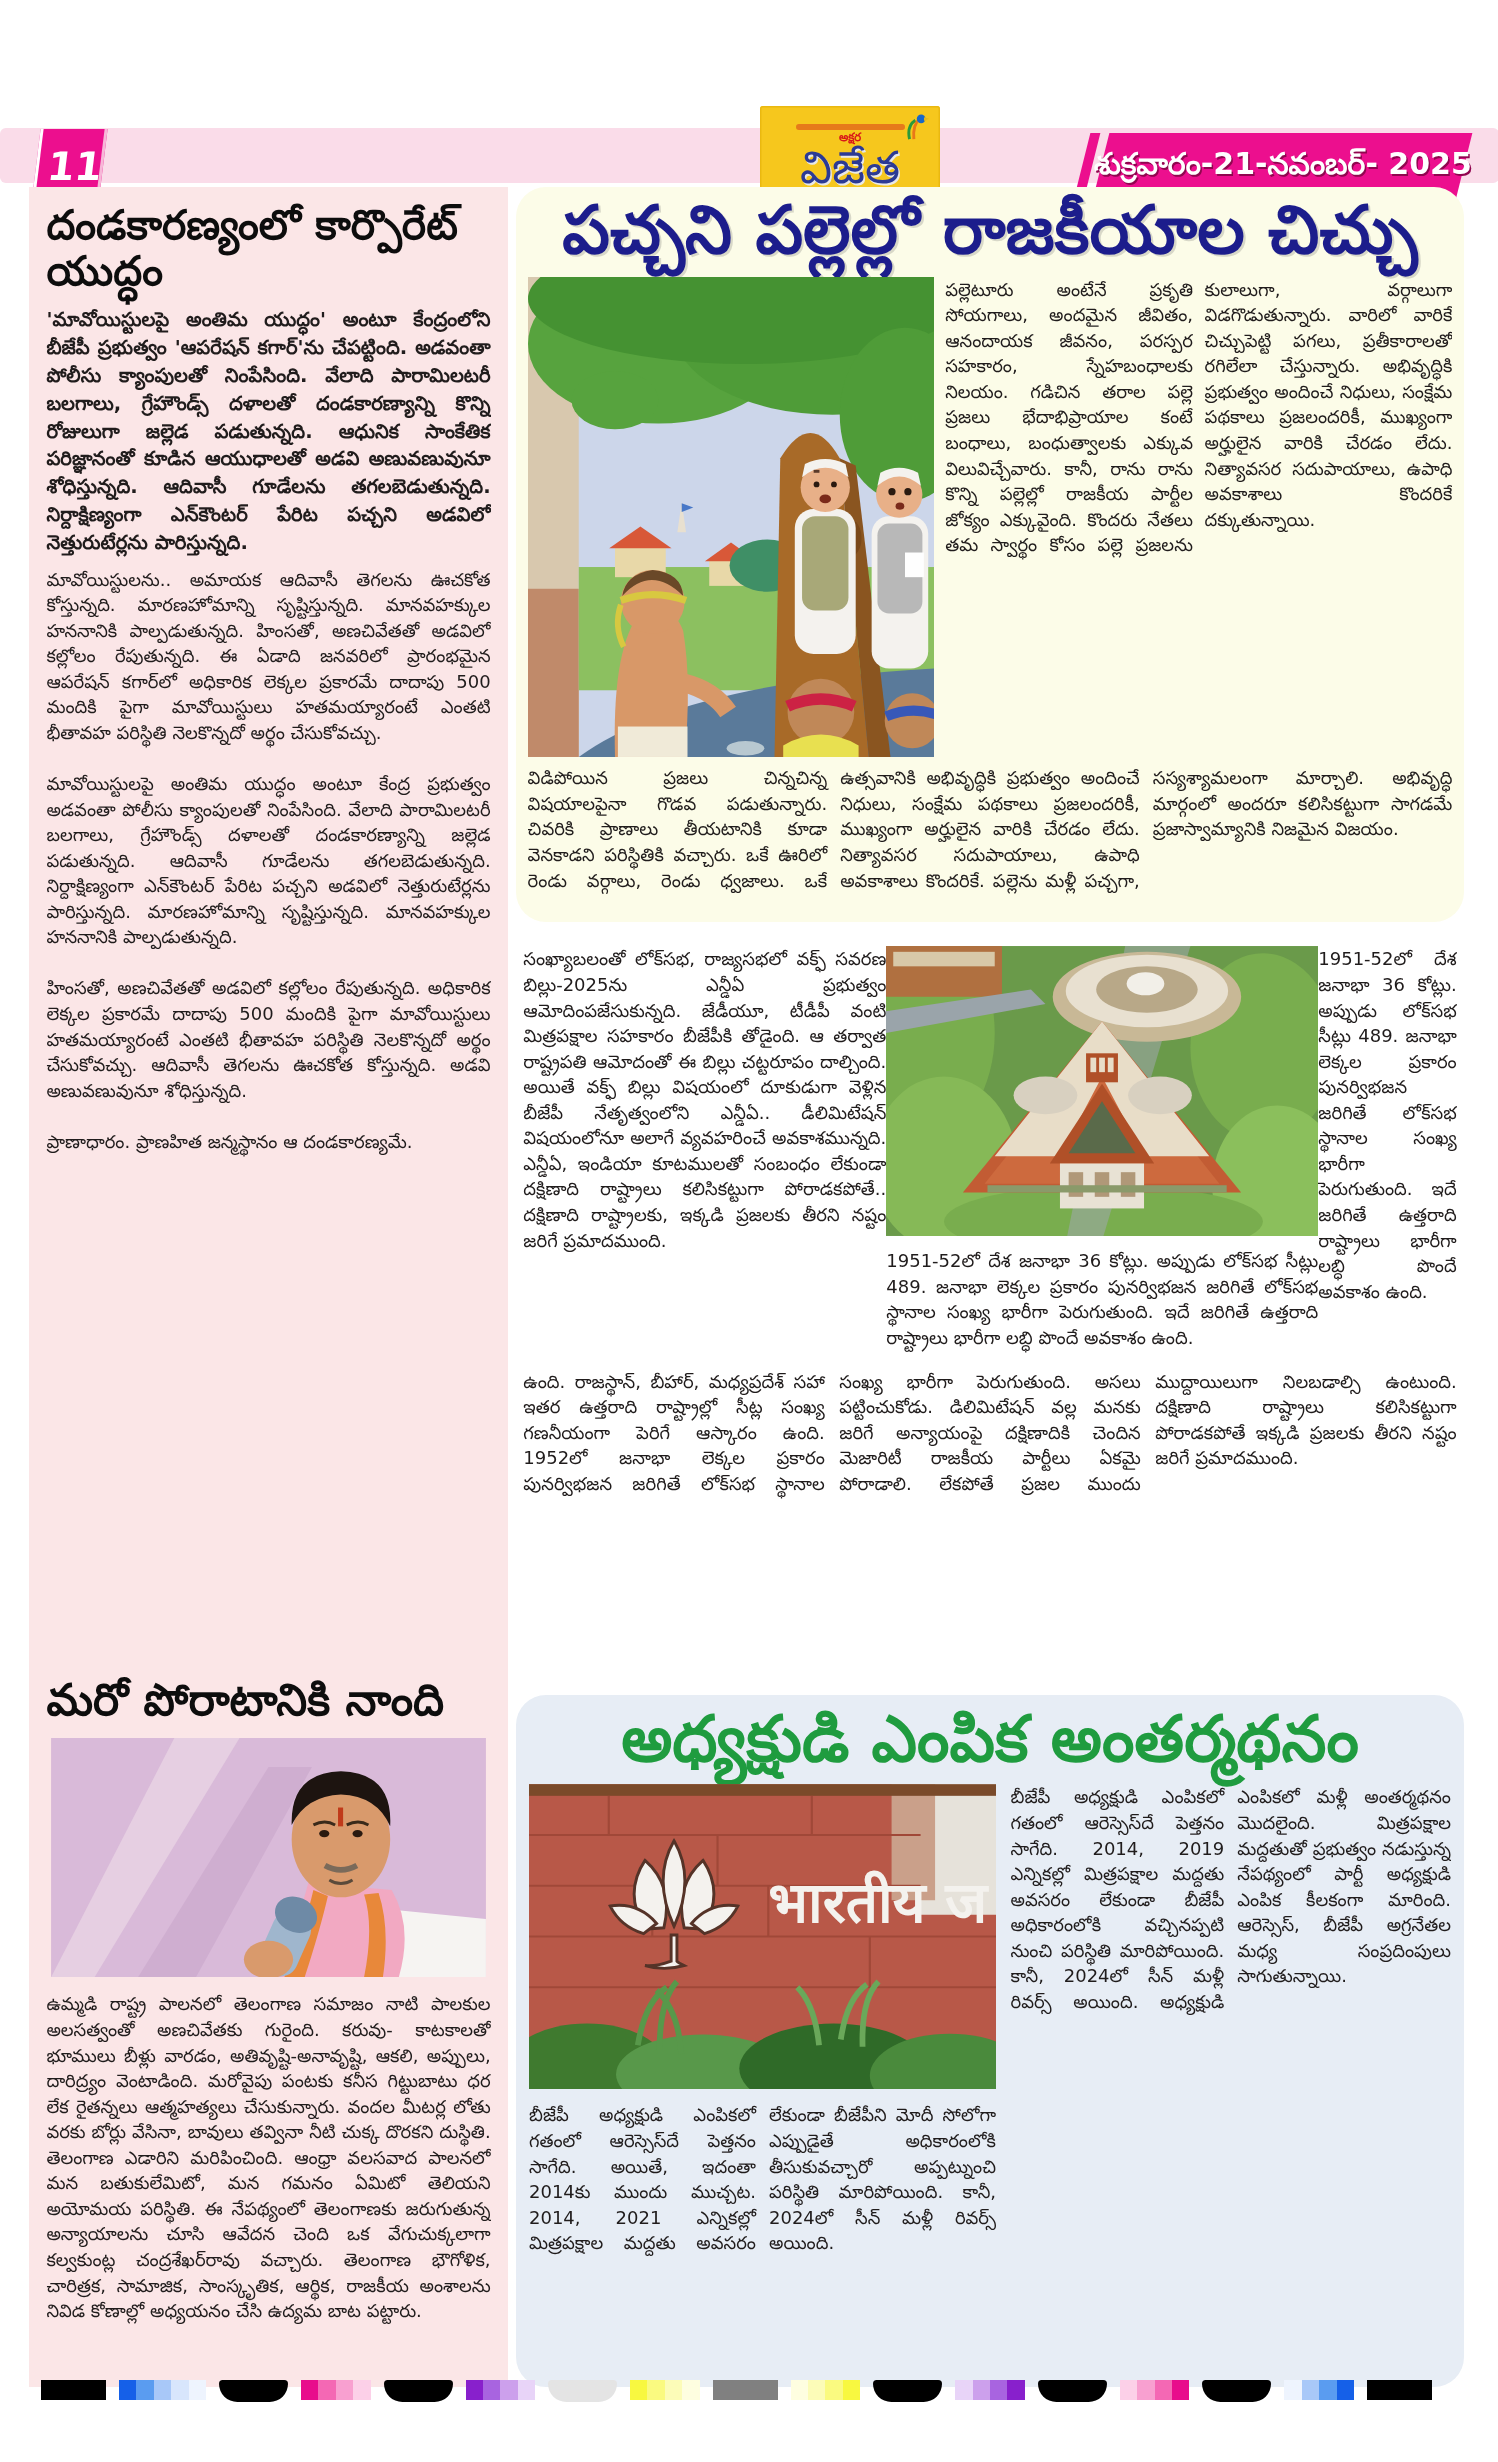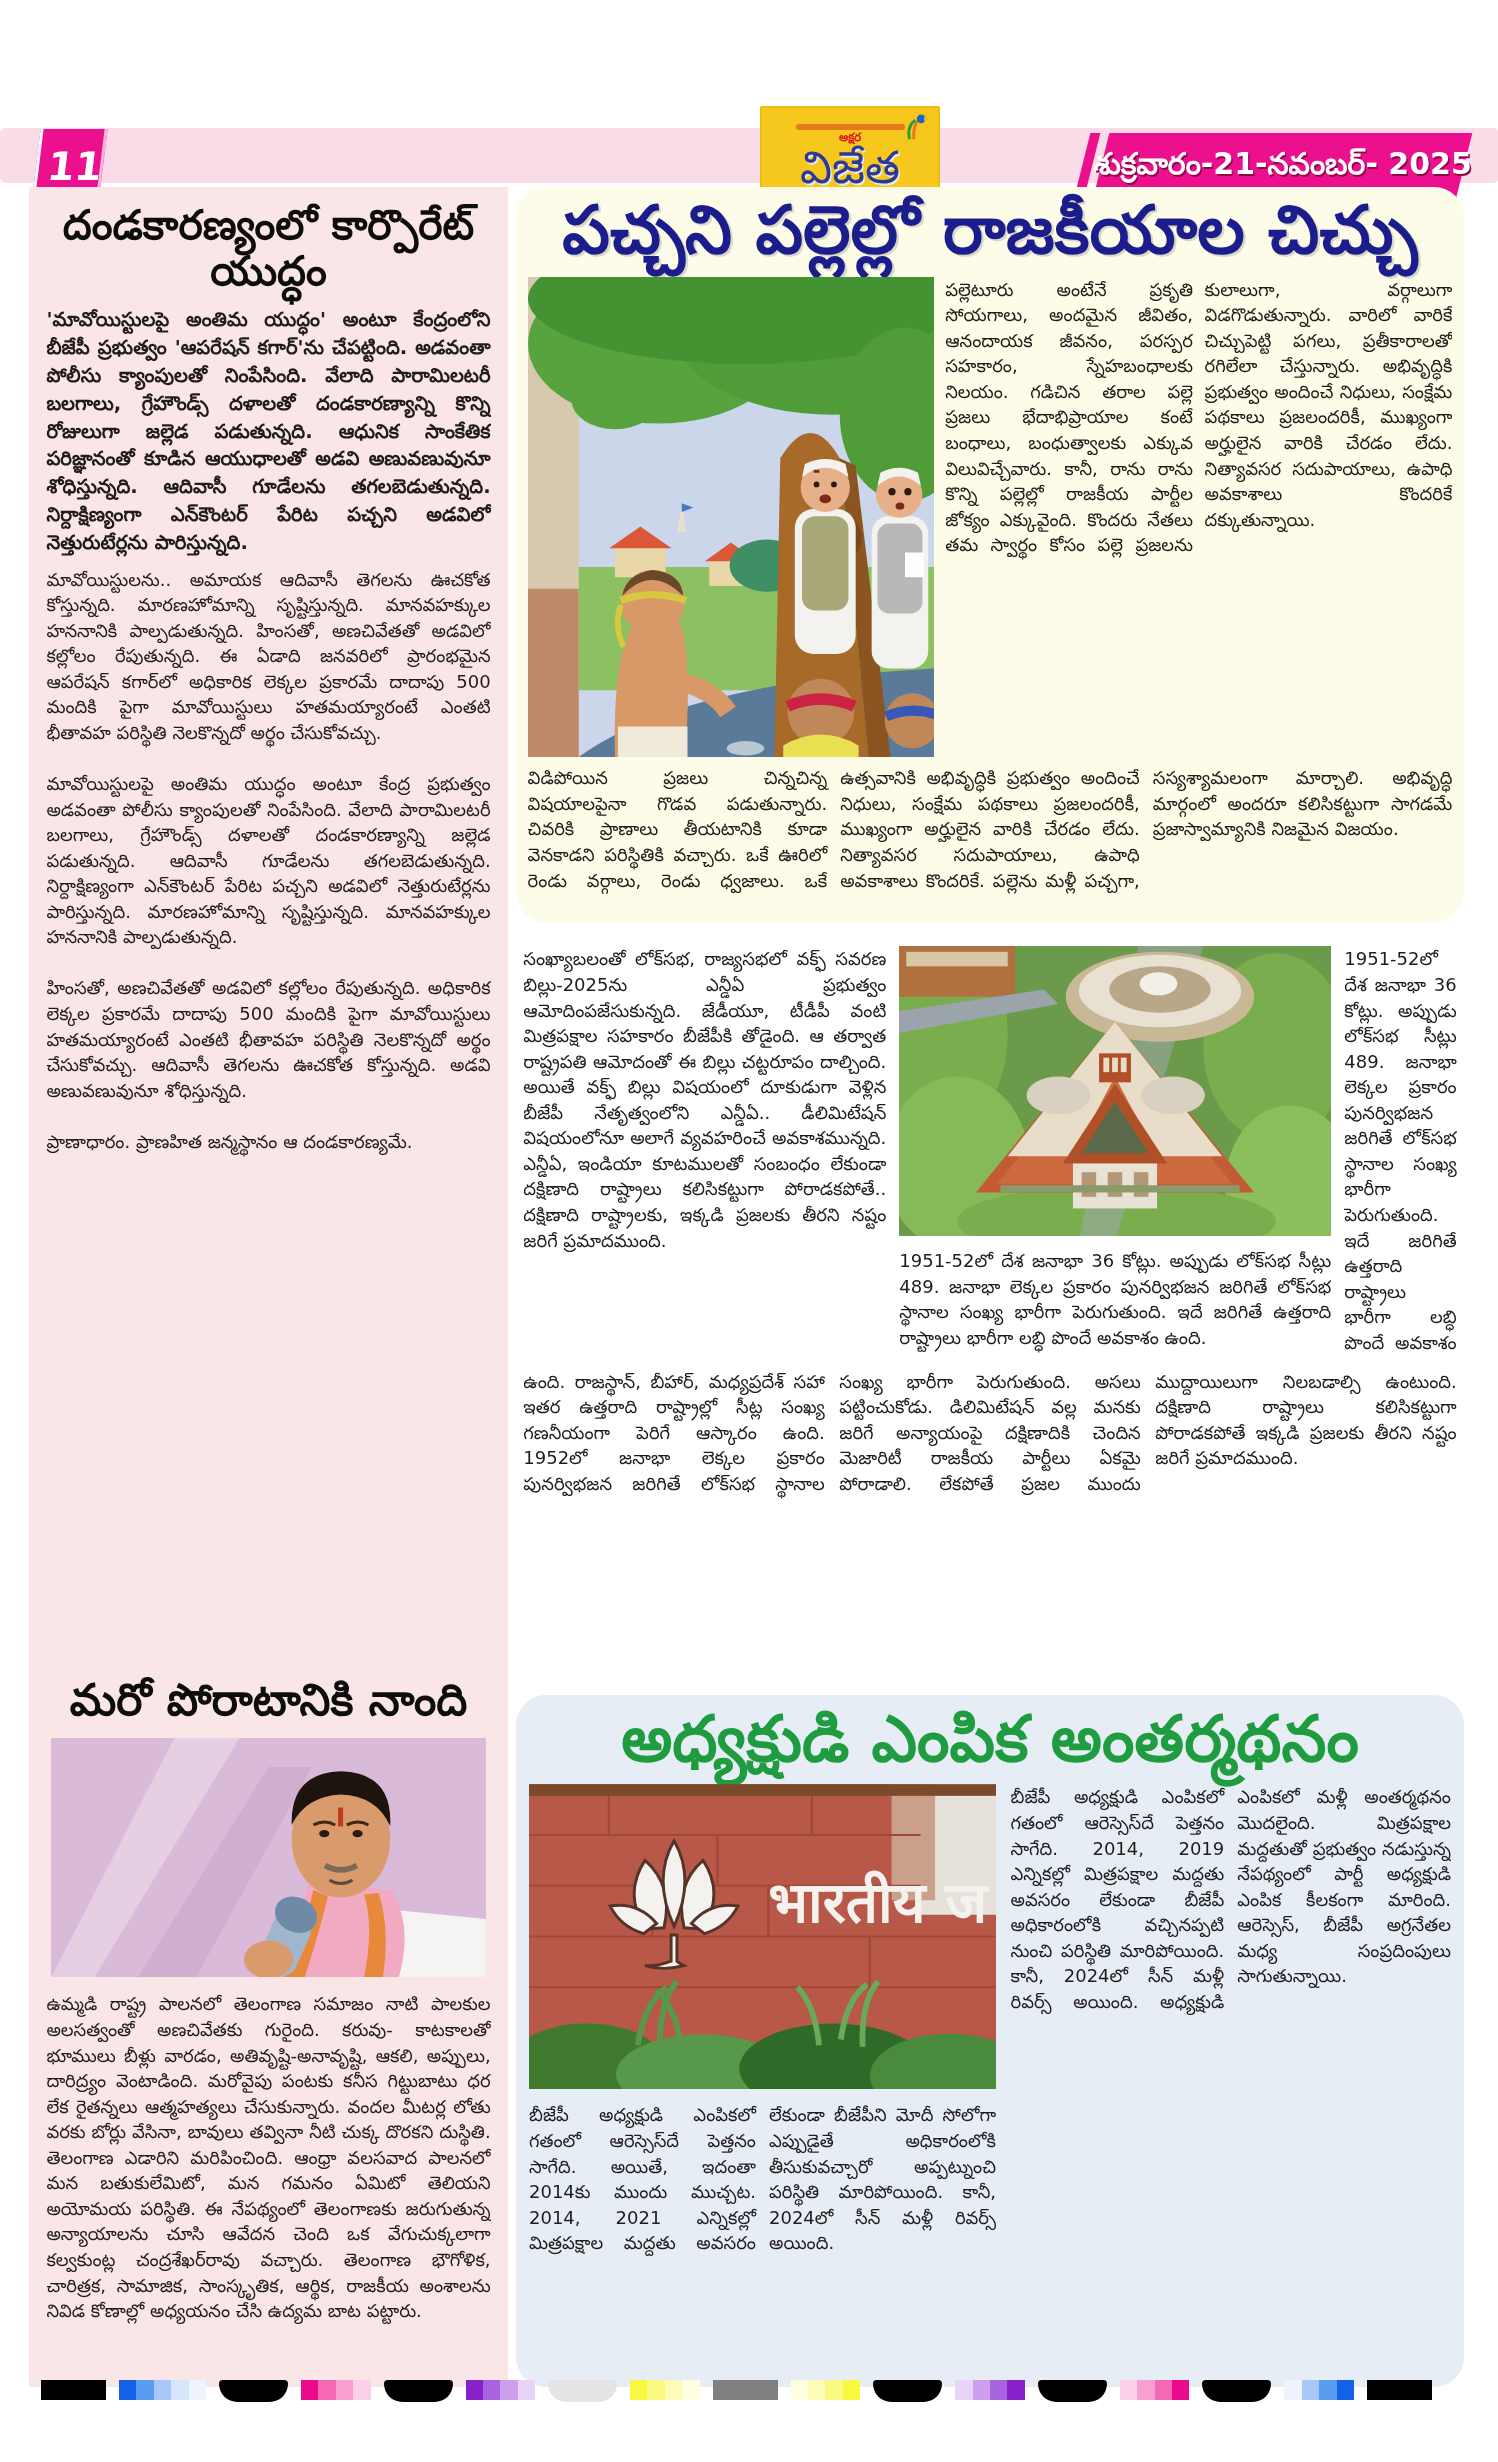--- a/index.html
+++ b/index.html
@@ -33,39 +33,39 @@
   .date-flag-inner { transform:skewX(14deg); color:#ffffff; font-size:30px; font-weight:bold;
                      text-shadow:1.5px 1.5px 0 #90064f; white-space:nowrap; }
   .date-sliver { position:absolute; right:407px; top:133px; width:10px; height:67px;
                  background:#ec0f8e; transform:skewX(-14deg); }
   
   .btxt { font-size:18px; line-height:1.42; text-align:justify; color:#201c1c;
           white-space:pre-line; overflow:hidden; }
   
   .left-block { position:absolute; left:29px; top:187px; width:479px; height:2200px;
                 background:#fbe6e7; padding:16px 17.4px; overflow:hidden; }
-  .h-black { font-weight:bold; color:#0d0d0d; text-align:center; line-height:1.12; }
+  .h-black { font-weight:bold; color:#0d0d0d; line-height:1.12; }
   .a1-head { font-size:41px; }
   .a1-intro { font-size:19.6px; font-weight:bold; margin-top:11.6px; }
   .a1-body { margin-top:10px; height:1088px; }
   .a2-head { font-size:44px; margin-top:20px; }
   .photo-frame { display:block; margin:14.5px auto 10px auto; }
   .a2-body { margin-top:14px; height:450px; }
   
   .right-stack { position:absolute; left:516px; top:187px; width:948px; }
   .blk { overflow:hidden;border-radius:30px; }
   .blk1 { height:735px; background:#fcfce8; padding:7.3px 11.6px; }
   .h-blue { color:#1c1d8c; font-weight:bold; font-size:67px; text-align:center; line-height:1.1;
             text-shadow:2.2px 2.2px 0 #d8d8c8; }
   .blk1-row { display:flex; gap:11.6px; margin-top:8.7px; }
   .blk1-cols { flex:1; column-count:2; column-gap:11.6px; height:480px; }
   .blk1-bottom { margin-top:8.7px; column-count:3; column-gap:13px; height:131px; }
   .h-green { color:#1f9c3f; font-weight:bold; font-size:64px; text-align:center; line-height:1.1; }
   .blk2 { height:756px; background:#ffffff; padding:5.8px 7.3px; margin-top:8.7px; }
-  .blk2-row { display:flex; gap:13px; margin-top:10px; }
+  .blk2-row { display:flex; margin-top:10px; }
   .blk2-c1 { width:363px; height:410px; }
   .blk2-mid { width:432px; }
   .blk2-c3 { flex:1; height:410px; }
   .blk2-bottom { margin-top:11.6px; column-count:3; column-gap:14.5px; height:218px; }
   .blk3 { height:692px; background:#e7edf5; padding:8.7px 13px; margin-top:8.7px; }
   .blk3-row { display:flex; gap:14.5px; margin-top:10px; }
   .blk3-left { width:467px; }
   .blk3-left-text { margin-top:10px; column-count:2; column-gap:13px; height:232px; }
   .blk3-right { flex:1; column-count:2; column-gap:13px; height:555px; }
   

